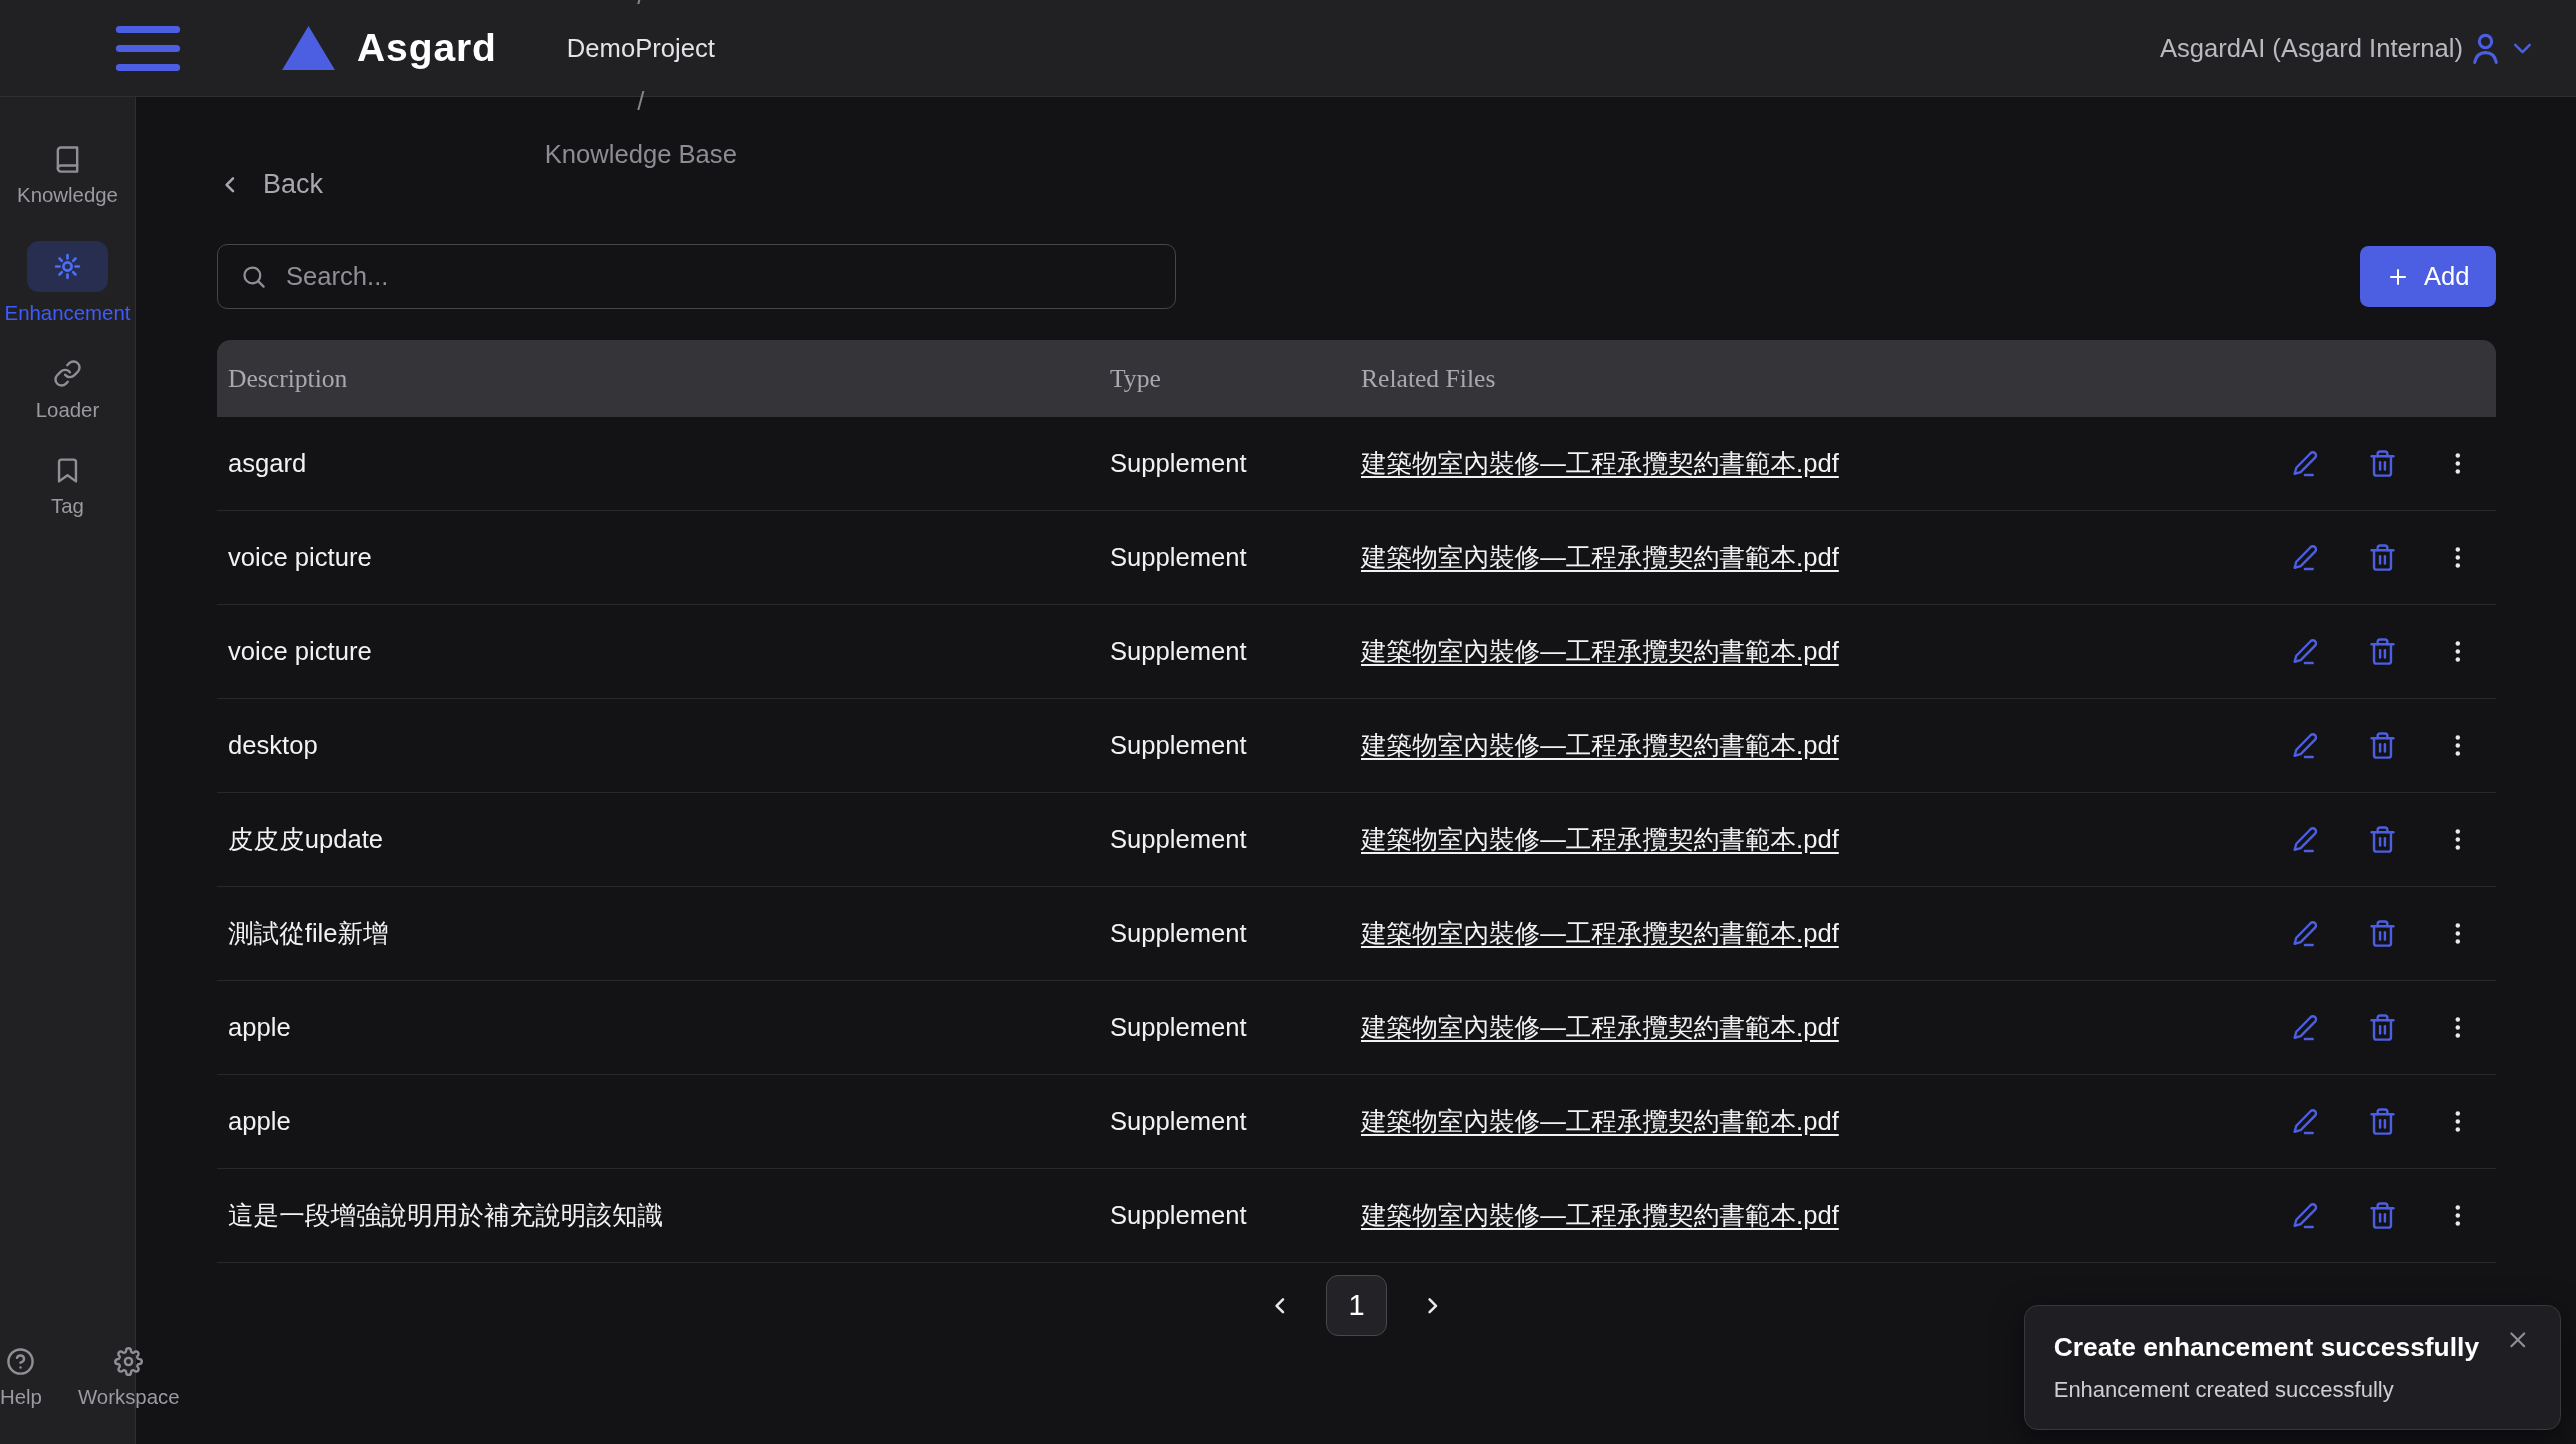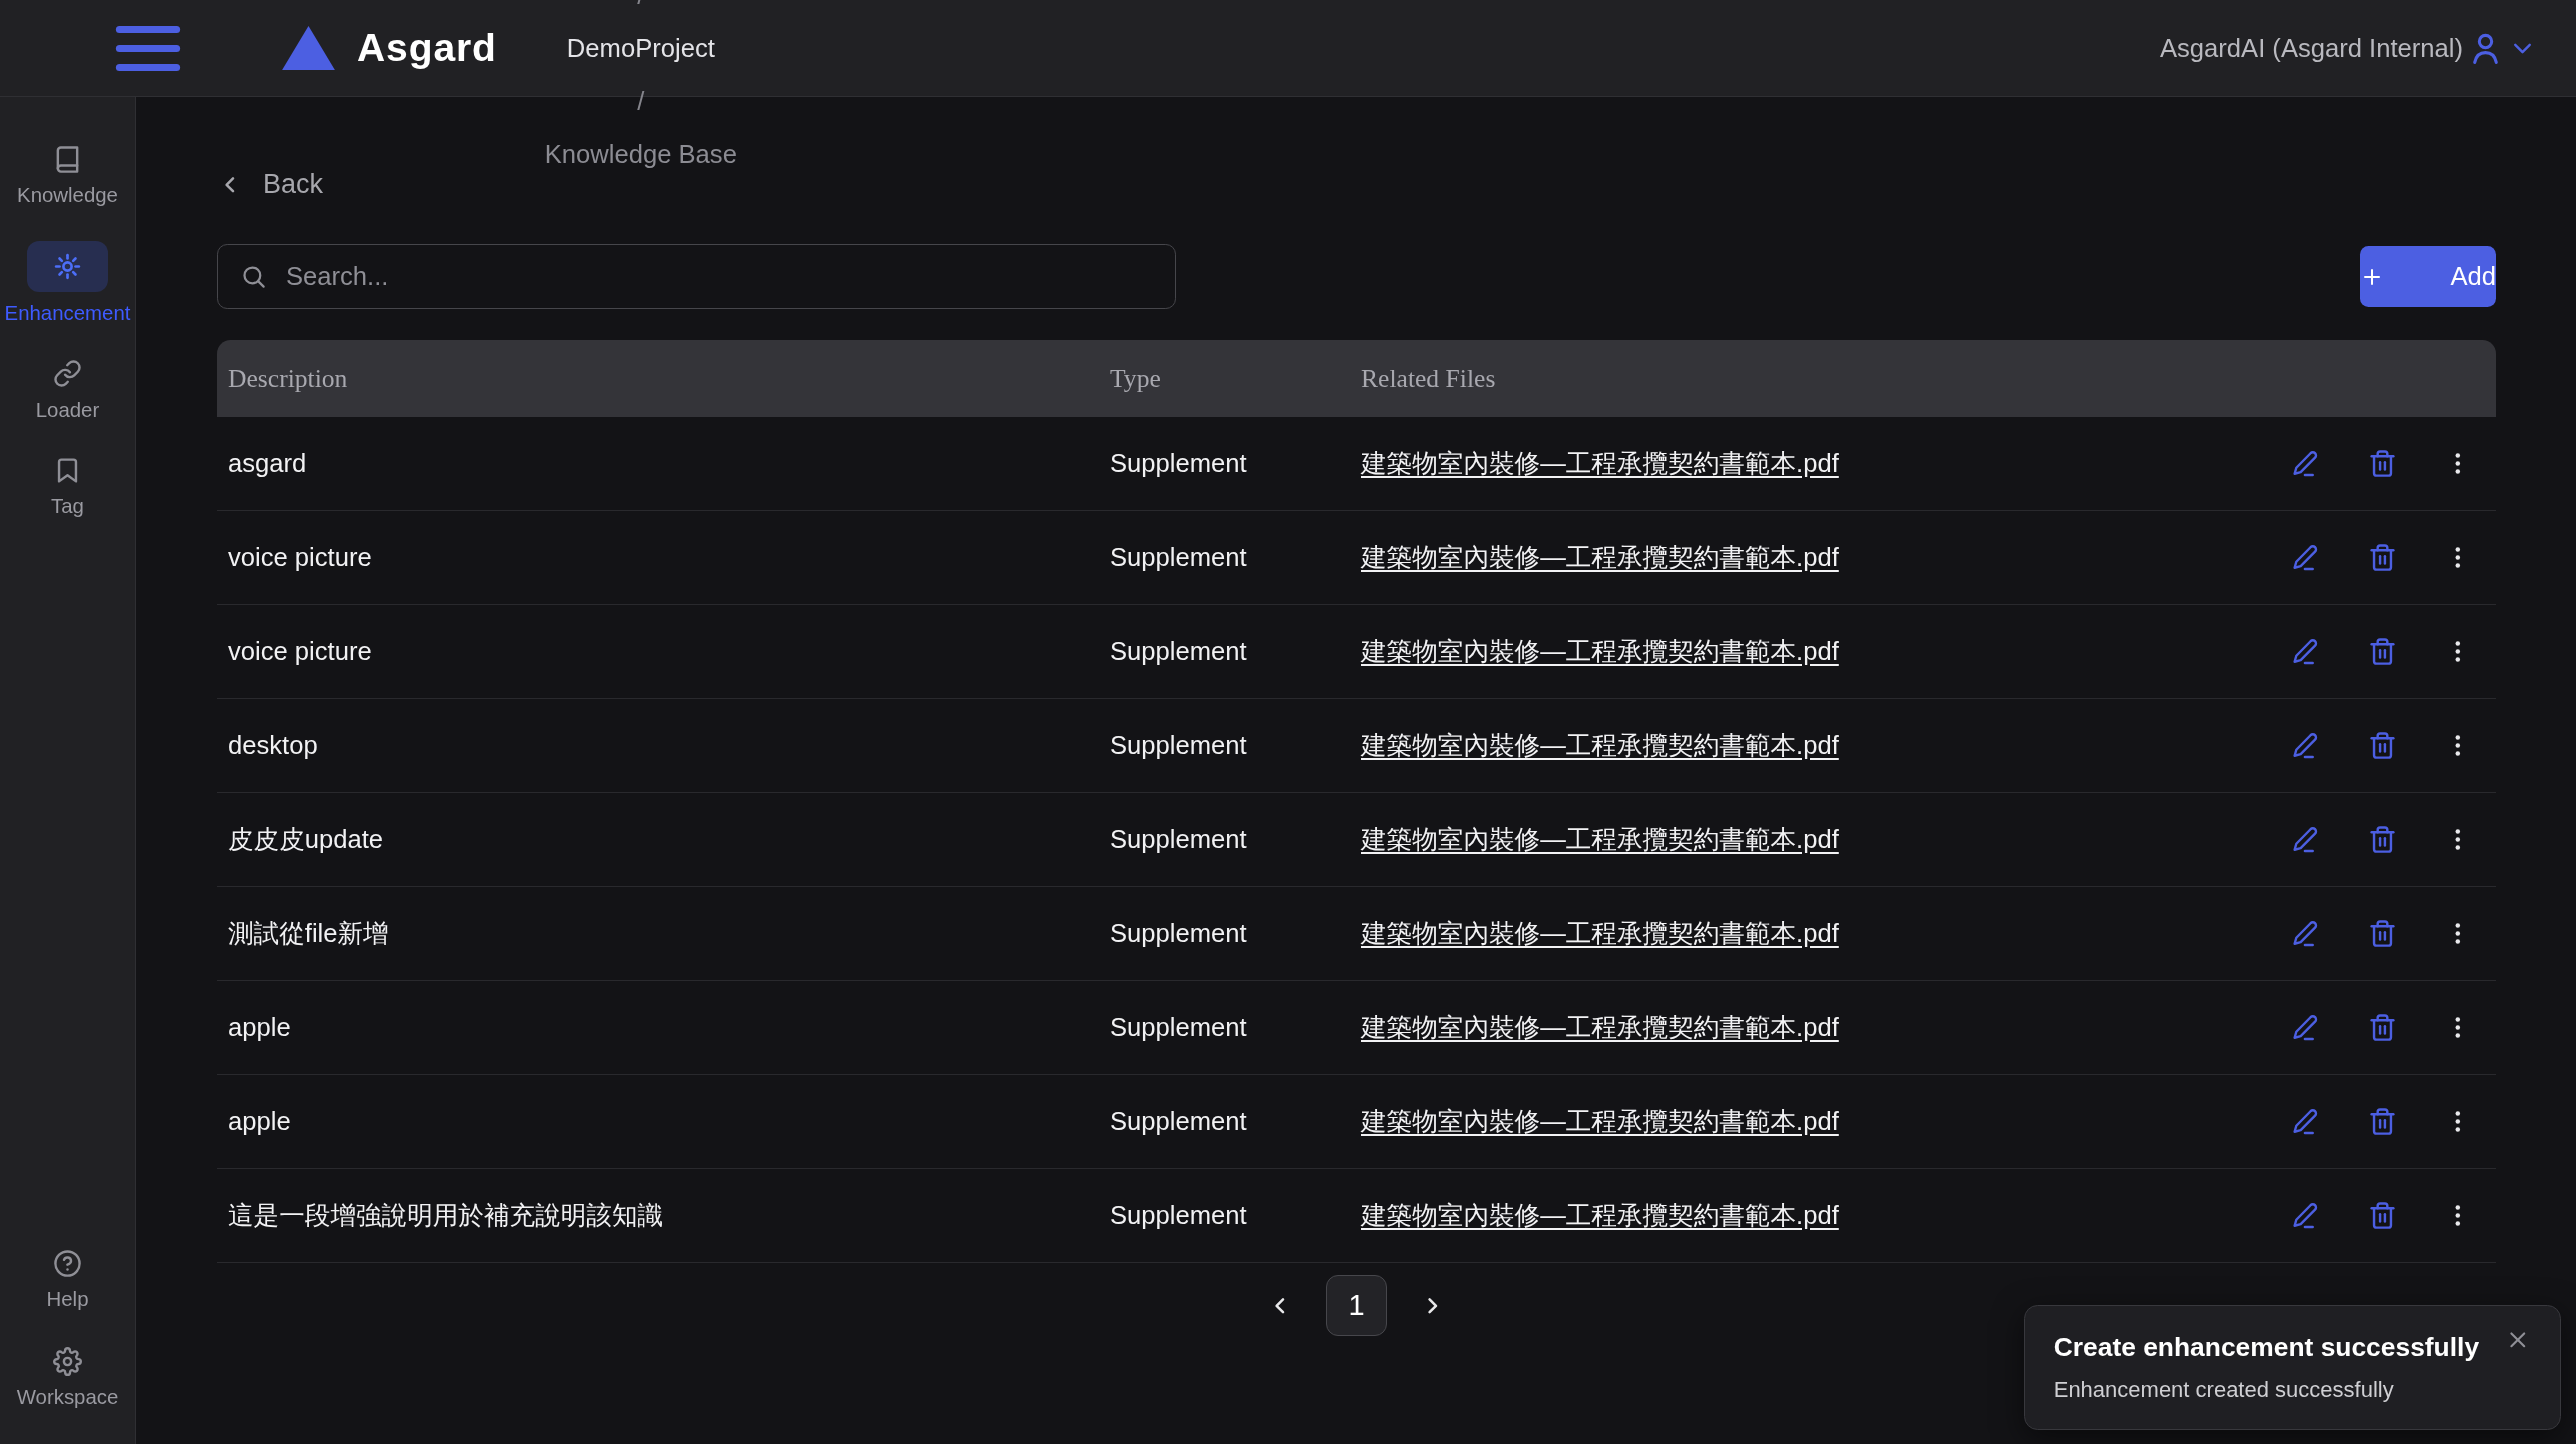--- a/index.html
+++ b/index.html
@@ -48,21 +48,21 @@
   .account .user-ic{width:37px;height:37px;color:var(--accent);}
   .account .chev{width:29px;height:29px;color:var(--accent);}
 
   
   .shell{display:flex;height:1348px;}
   aside{
     width:136px;background:var(--panel-bg);border-right:0.9px solid var(--border);
     display:flex;flex-direction:column;align-items:center;flex-shrink:0;gap:38px;
   }
   .side-top{display:flex;flex-direction:column;align-items:center;padding-top:48px;gap:34px;width:100%;}
-  .side-bottom{margin-top:auto;display:flex;flex-direction:column;align-items:center;gap:36px;padding-bottom:36px;width:100%;}
+  .side-bottom{margin-top:auto;display:flex;flex-direction:row;align-items:center;gap:36px;padding-bottom:36px;width:100%;}
   .side-item{display:flex;flex-direction:column;align-items:center;gap:10.2px;cursor:pointer;width:100%;}
   .side-item .icon-wrap{width:29px;height:29px;color:#8f8f96;display:flex;align-items:center;justify-content:center;}
   .side-item .icon-pill{padding:11px 26.4px;border-radius:12px;}
   .side-item.active .icon-pill{background:var(--enh-pill-bg);}
   .side-item.active .icon-wrap{color:#4c6ef8;}
   .side-label{font-size:20.4px;color:var(--muted);}
   .side-item.active .side-label{color:var(--accent-bright);}
 
   main{flex:1;padding:0 80px 0 81px;}
 
@@ -78,21 +78,21 @@
     display:flex;align-items:center;padding:0 22px;gap:19px;background:transparent;
   }
   .searchbox .sicon{width:27px;height:27px;color:#8f8f96;flex-shrink:0;}
   .searchbox input{
     flex:1;background:transparent;border:none;outline:none;color:var(--text);
     font-size:25.6px;font-family:inherit;
   }
   .searchbox input::placeholder{color:#8f8f96;}
   .add-btn{
     width:136px;height:61px;border:none;border-radius:8.5px;background:var(--accent);
-    color:#fff;font-size:25.6px;font-family:inherit;display:flex;align-items:center;justify-content:space-between;
+    color:#fff;font-size:25.6px;font-family:inherit;display:flex;align-items:center;justify-content:center;
     gap:13.6px;cursor:pointer;
   }
   .add-btn .picon{width:24px;height:24px;}
 
   
   .table{margin-top:31px;}
   .tgrid{display:grid;grid-template-columns:882px 251px 1fr 239px;align-items:center;}
   .thead{
     height:77px;background:var(--thead-bg);border-radius:13.6px 13.6px 0 0;
     color:#a8a8af;font-size:25.6px;font-family:Liberation Serif, serif;

